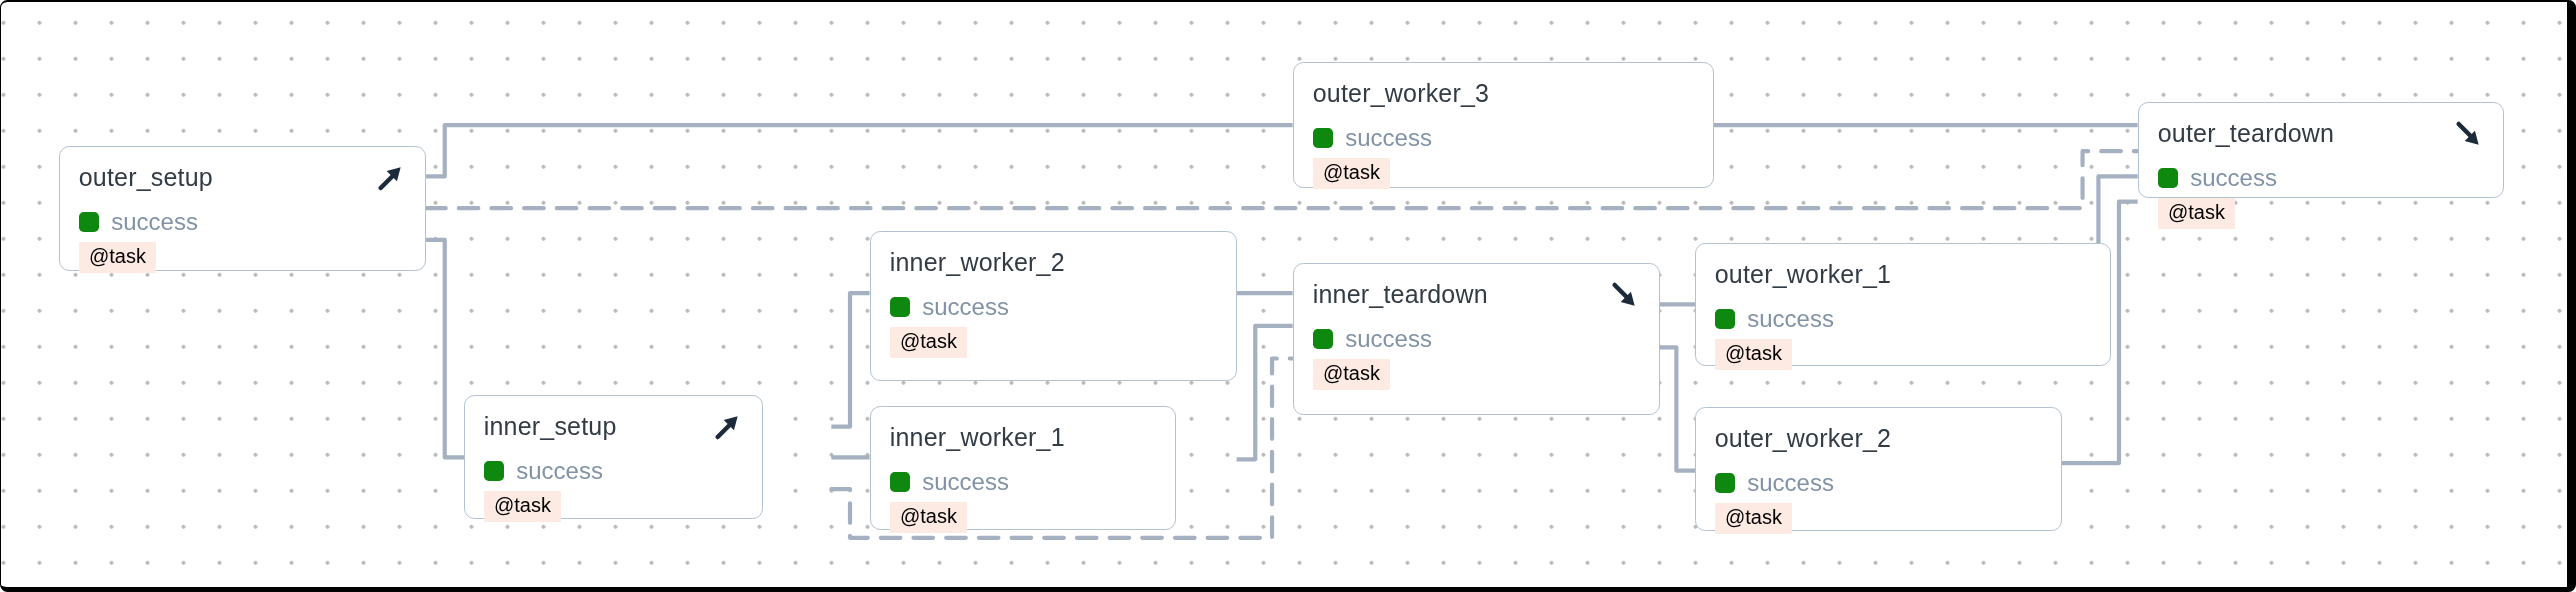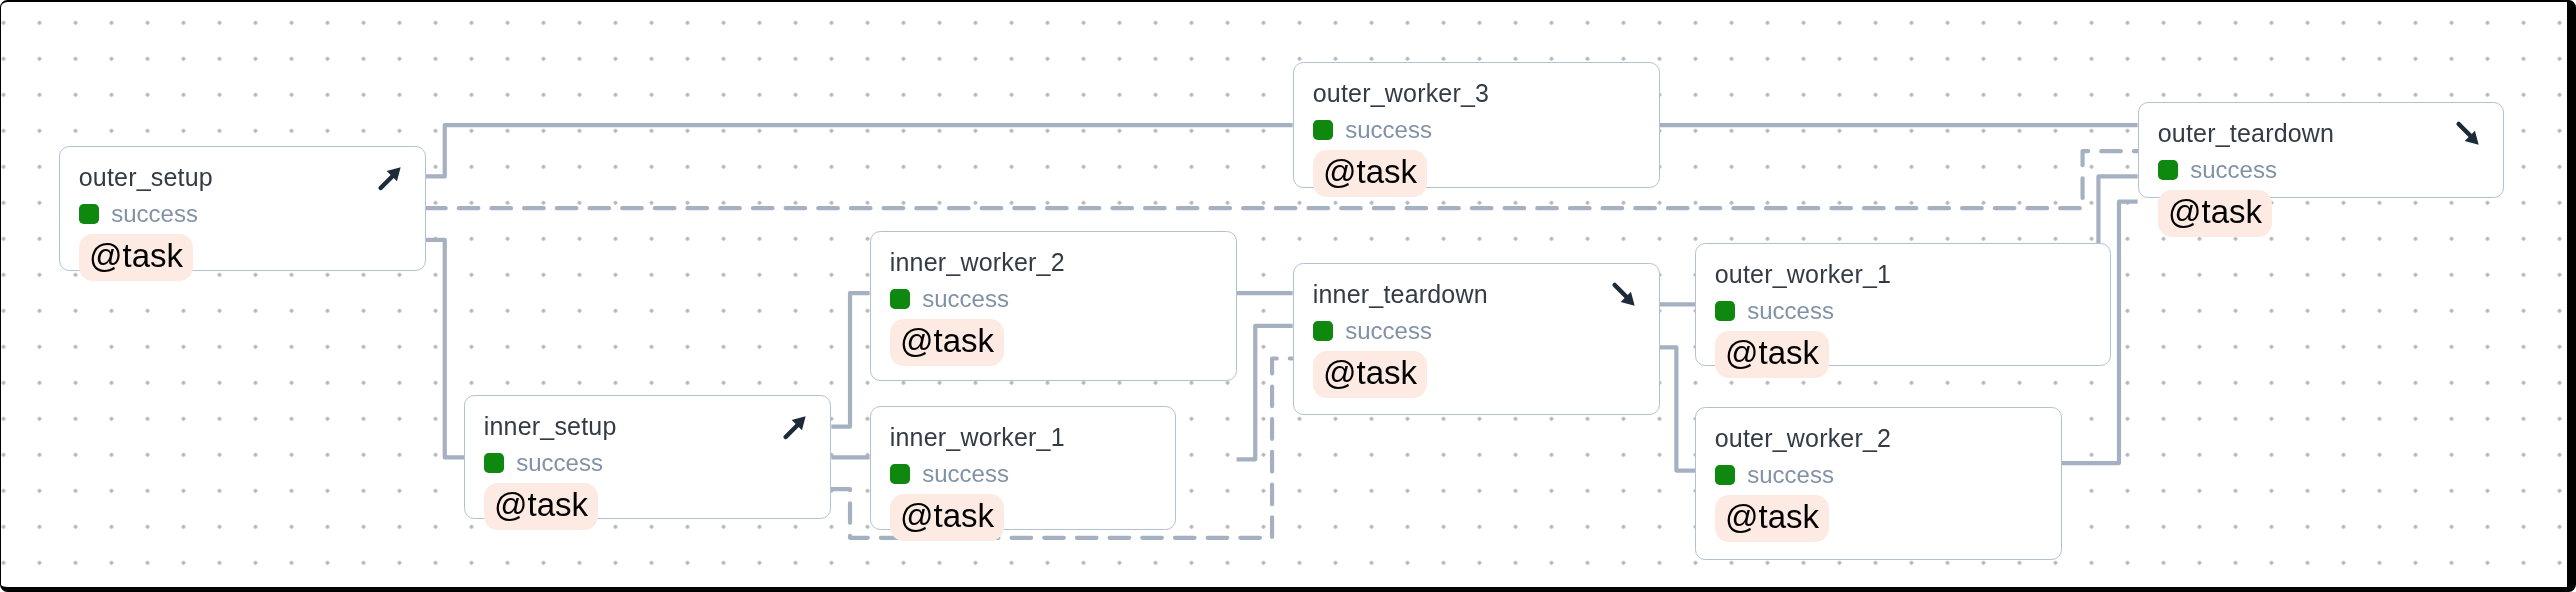--- a/index.html
+++ b/index.html
@@ -33,40 +33,40 @@
   .node-title-row{display:flex;align-items:center;height:37px;}
   .node-title{
     font-size:25px;
     color:var(--title,#333b45);
     font-weight:500;
     letter-spacing:0.2px;
     white-space:nowrap;
   }
   .node-icon{position:absolute;top:15px;right:18.7px;width:32px;height:32px;}
   .node-icon svg{width:32px;height:32px;display:block;}
-  .status-row{display:flex;align-items:center;height:28px;margin-top:4px;}
+  .status-row{display:flex;align-items:center;height:28px;margin-top:12px;}
   .status-square{
     width:20.5px;height:20.5px;border-radius:4.7px;
     background:var(--success,#0e880e);
     flex:0 0 auto;
   }
   .status-text{
     margin-left:12px;
     font-size:24px;
     color:var(--status-text,#8292a6);
     white-space:nowrap;
   }
   .op-badge{
     display:inline-block;
     margin-top:5.6px;
     padding:2.8px 10.3px 4.7px 10.3px;
     background:var(--op-bg,#fdeae2);
     color:var(--op-text,#000);
-    font-size:33px;
-    border-radius:14px;
+    font-size:20px;
+    border-radius:1px;
     line-height:1.2;
     white-space:nowrap;
   }
 </style>
 </head>
 <body>
 
 <div id="canvas">
   <svg id="edges-svg" xmlns="http://www.w3.org/2000/svg" viewBox="0 0 2758 634">
       <polyline points="457,190 477,190 477,135 1385,135"></polyline>
@@ -93,21 +93,21 @@
         <polygon class="ic-head" points="20,4 9.5,6.8 17.2,14.5" fill="#1c2a3a"></polygon>
       </svg>
     </span>
     
     <div class="status-row">
       <span class="status-square"></span>
       <span class="status-text">success</span>
     </div>
     <span class="op-badge">@task</span>
   </div>
-    <div class="node" style="left: 463px; top: 393px; width: 367px; height: 124px;">
+    <div class="node" style="left: 463px; top: 393px; width: 299px; height: 124px;">
     <div class="node-title-row">
       <span class="node-title">inner_setup</span>
     </div>
     <span class="node-icon setup-icon">
       <svg viewBox="0 0 24 24">
         <path class="ic-shaft" d="M5 19.5 L15.5 9" stroke-width="3.4" stroke-linecap="round" fill="none" stroke="#1c2a3a"></path>
         <polygon class="ic-head" points="20,4 9.5,6.8 17.2,14.5" fill="#1c2a3a"></polygon>
       </svg>
     </span>
     
@@ -151,21 +151,21 @@
         <path class="ic-shaft" d="M5 4.5 L15.5 15" stroke-width="3.4" stroke-linecap="round" fill="none" stroke="#1c2a3a"></path>
         <polygon class="ic-head" points="20,20 9.5,17.2 17.2,9.5" fill="#1c2a3a"></polygon>
       </svg>
     </span>
     <div class="status-row">
       <span class="status-square"></span>
       <span class="status-text">success</span>
     </div>
     <span class="op-badge">@task</span>
   </div>
-    <div class="node" style="left: 1292px; top: 60px; width: 367px; height: 126px;">
+    <div class="node" style="left: 1292px; top: 60px; width: 421px; height: 126px;">
     <div class="node-title-row">
       <span class="node-title">outer_worker_3</span>
     </div>
     
     
     <div class="status-row">
       <span class="status-square"></span>
       <span class="status-text">success</span>
     </div>
     <span class="op-badge">@task</span>
@@ -175,21 +175,21 @@
       <span class="node-title">outer_worker_1</span>
     </div>
     
     
     <div class="status-row">
       <span class="status-square"></span>
       <span class="status-text">success</span>
     </div>
     <span class="op-badge">@task</span>
   </div>
-    <div class="node" style="left: 1694px; top: 405px; width: 367px; height: 153px;">
+    <div class="node" style="left: 1694px; top: 405px; width: 367px; height: 124px;">
     <div class="node-title-row">
       <span class="node-title">outer_worker_2</span>
     </div>
     
     
     <div class="status-row">
       <span class="status-square"></span>
       <span class="status-text">success</span>
     </div>
     <span class="op-badge">@task</span>

